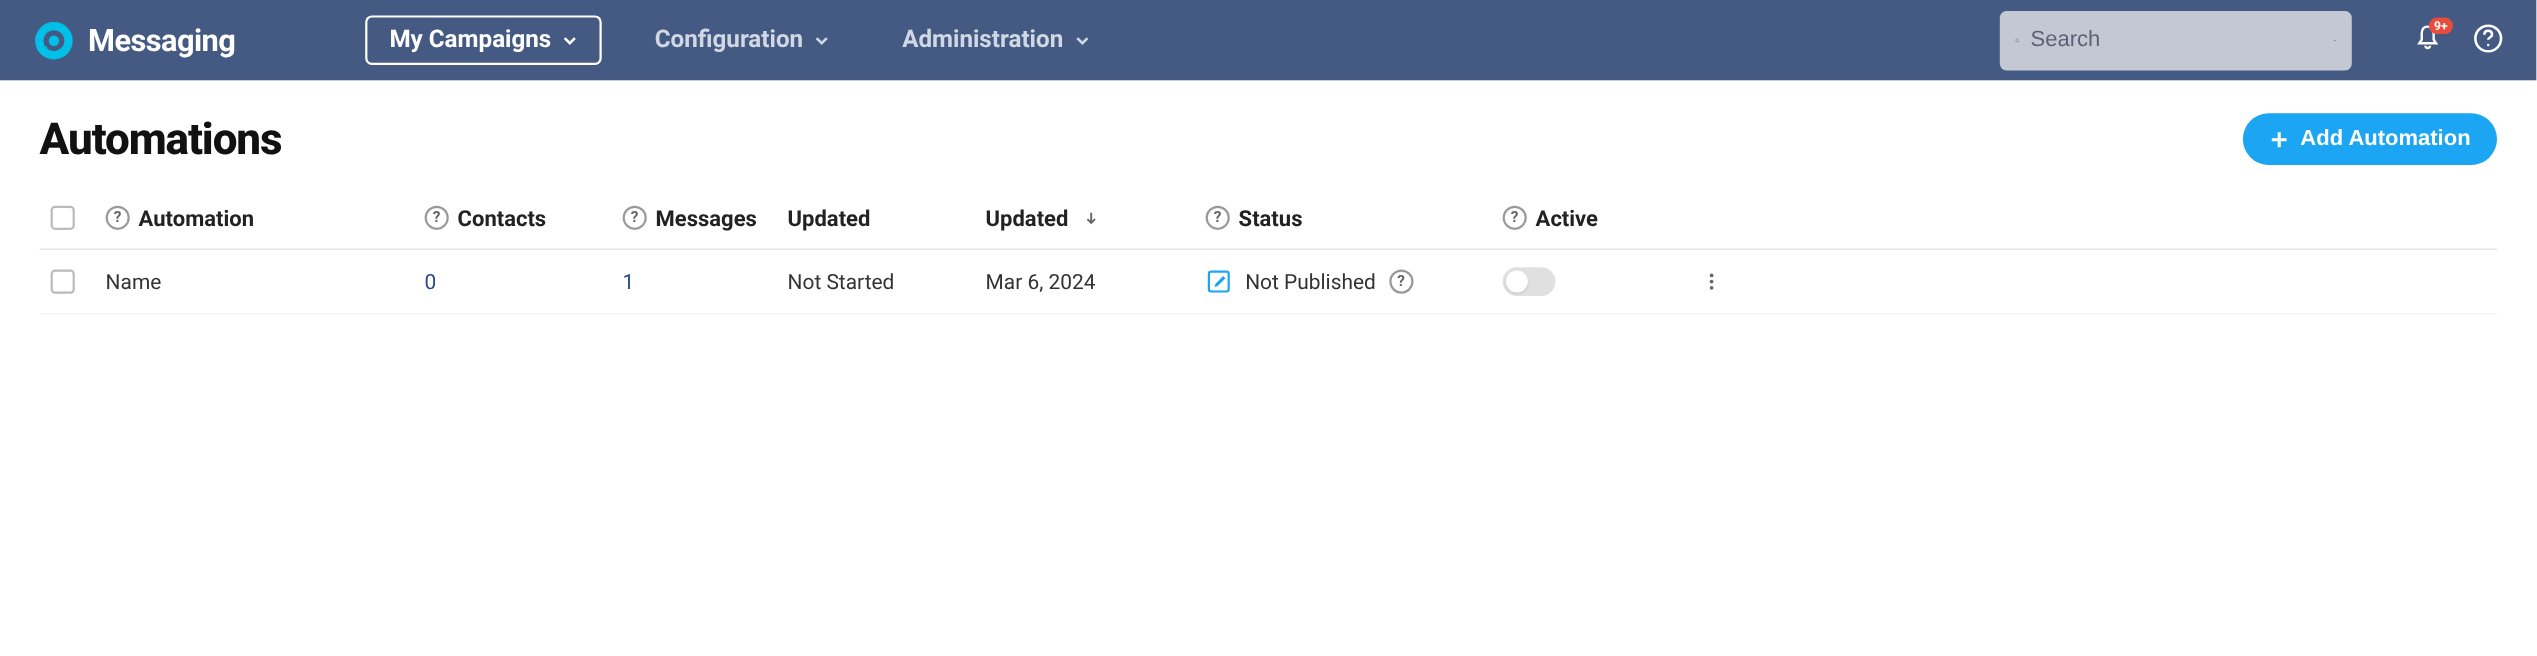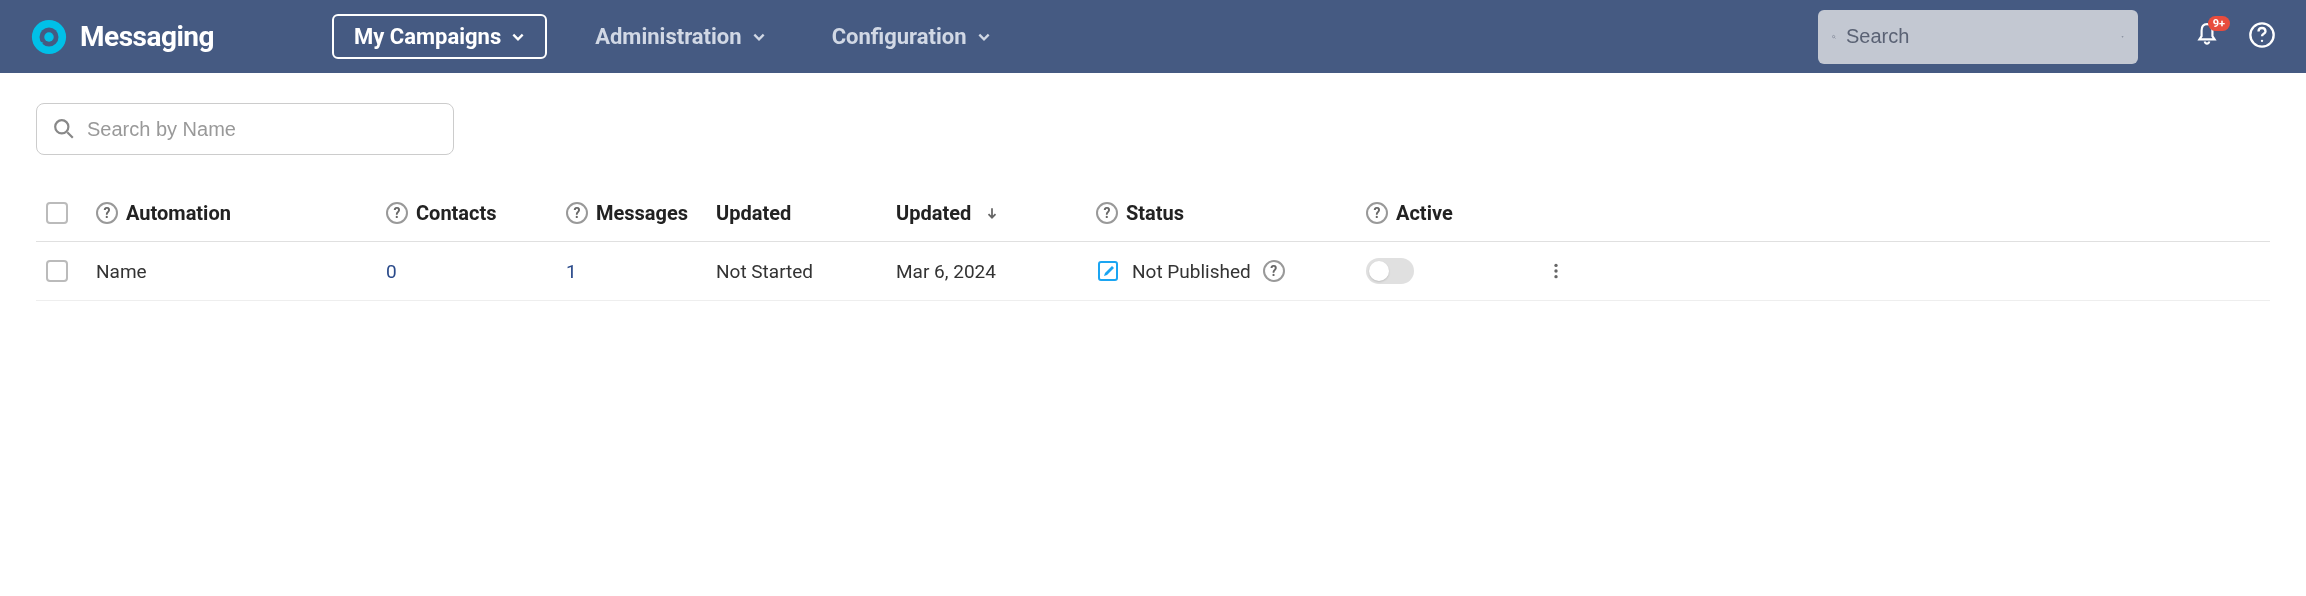--- a/index.html
+++ b/index.html
@@ -248,27 +248,27 @@
   </div>
 
   <div class="nav">
     <div class="nav-item active">
       <span>My Campaigns</span>
       <svg class="chevron" viewBox="0 0 12 12">
           <path d="M2 4 L6 8 L10 4" stroke="#fff" stroke-width="2" fill="none"></path>
         </svg>
     </div>
     <div class="nav-item">
-      <span>Administration</span>
+      <span>Configuration</span>
       <svg class="chevron" viewBox="0 0 12 12">
           <path d="M2 4 L6 8 L10 4" stroke="#d1d8e5" stroke-width="2" fill="none"></path>
         </svg>
     </div>
     <div class="nav-item">
-      <span>Configuration</span>
+      <span>Administration</span>
       <svg class="chevron" viewBox="0 0 12 12">
           <path d="M2 4 L6 8 L10 4" stroke="#d1d8e5" stroke-width="2" fill="none"></path>
         </svg>
     </div>
   </div>
 
   <div class="spacer"></div>
 
   <div class="search-bar">
     <svg width="18" height="18" viewBox="0 0 20 20">
@@ -292,28 +292,30 @@
       <svg width="28" height="28" viewBox="0 0 24 24">
           <circle cx="12" cy="12" r="10" stroke="#fff" stroke-width="2" fill="none"></circle>
           <path d="M9 9 C9 7 10 6 12 6 C14 6 15 7 15 9 C15 11 12 11 12 13" stroke="#fff" stroke-width="2" fill="none"></path>
           <circle cx="12" cy="17" r="1" fill="#fff"></circle>
         </svg>
     </div>
   </div>
 </div>
 
 <div class="main">
-
-  <div class="filter-input-wrap">
-    <svg width="22" height="22" viewBox="0 0 20 20">
-        <circle cx="8" cy="8" r="6" stroke="#888" stroke-width="2" fill="none"></circle>
-        <line x1="13" y1="13" x2="18" y2="18" stroke="#888" stroke-width="2"></line>
-      </svg>
-    <input type="text" placeholder="Search by Name" style="">
-  </div>
+  <div class="page-header">
+    <h1 class="page-title">Automations</h1>
+    <button class="add-btn">
+      <svg width="18" height="18" viewBox="0 0 16 16">
+          <path d="M8 2 L8 14 M2 8 L14 8" stroke="#fff" stroke-width="2.5"></path>
+        </svg>
+      <span>Add Automation</span>
+    </button>
+  </div>
+
 
   <div class="table">
     <div class="thead">
       <div>
           <div class="checkbox"></div>
         </div>
       <div class="th">
         <span class="help-circle">?</span>
         <span>Automation</span>
       </div>

